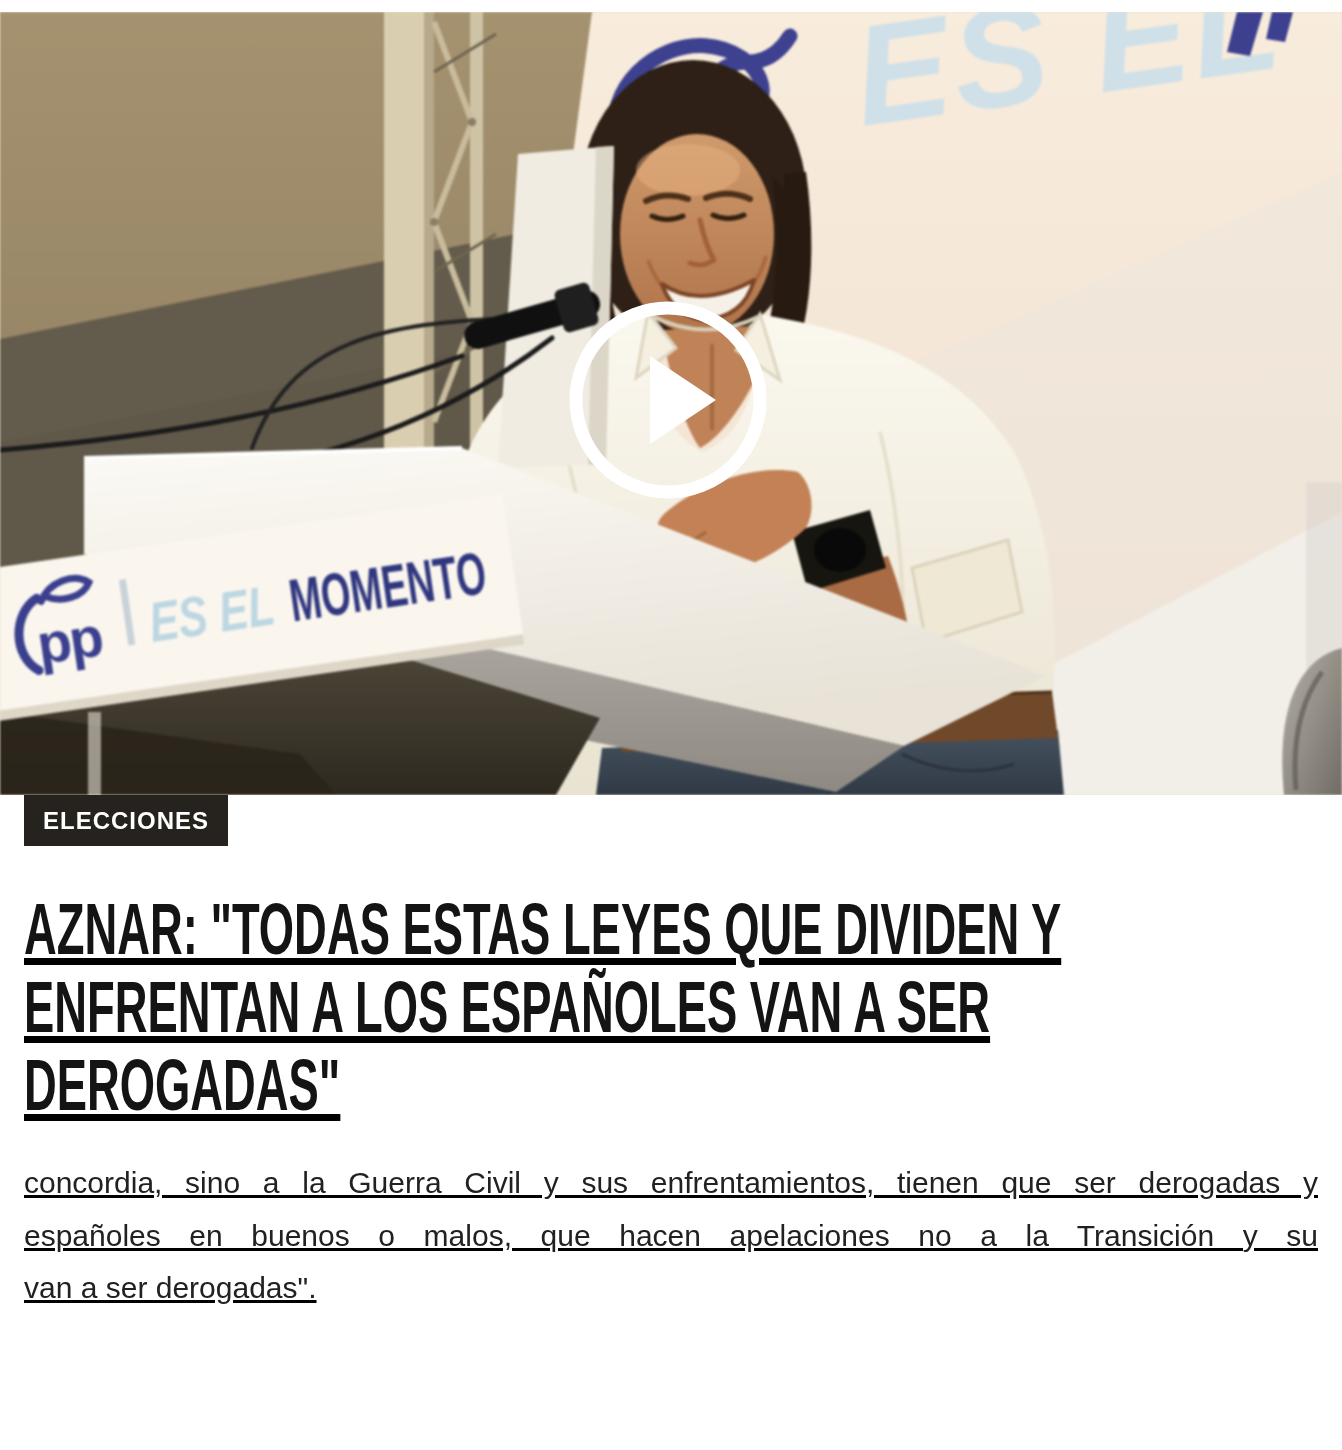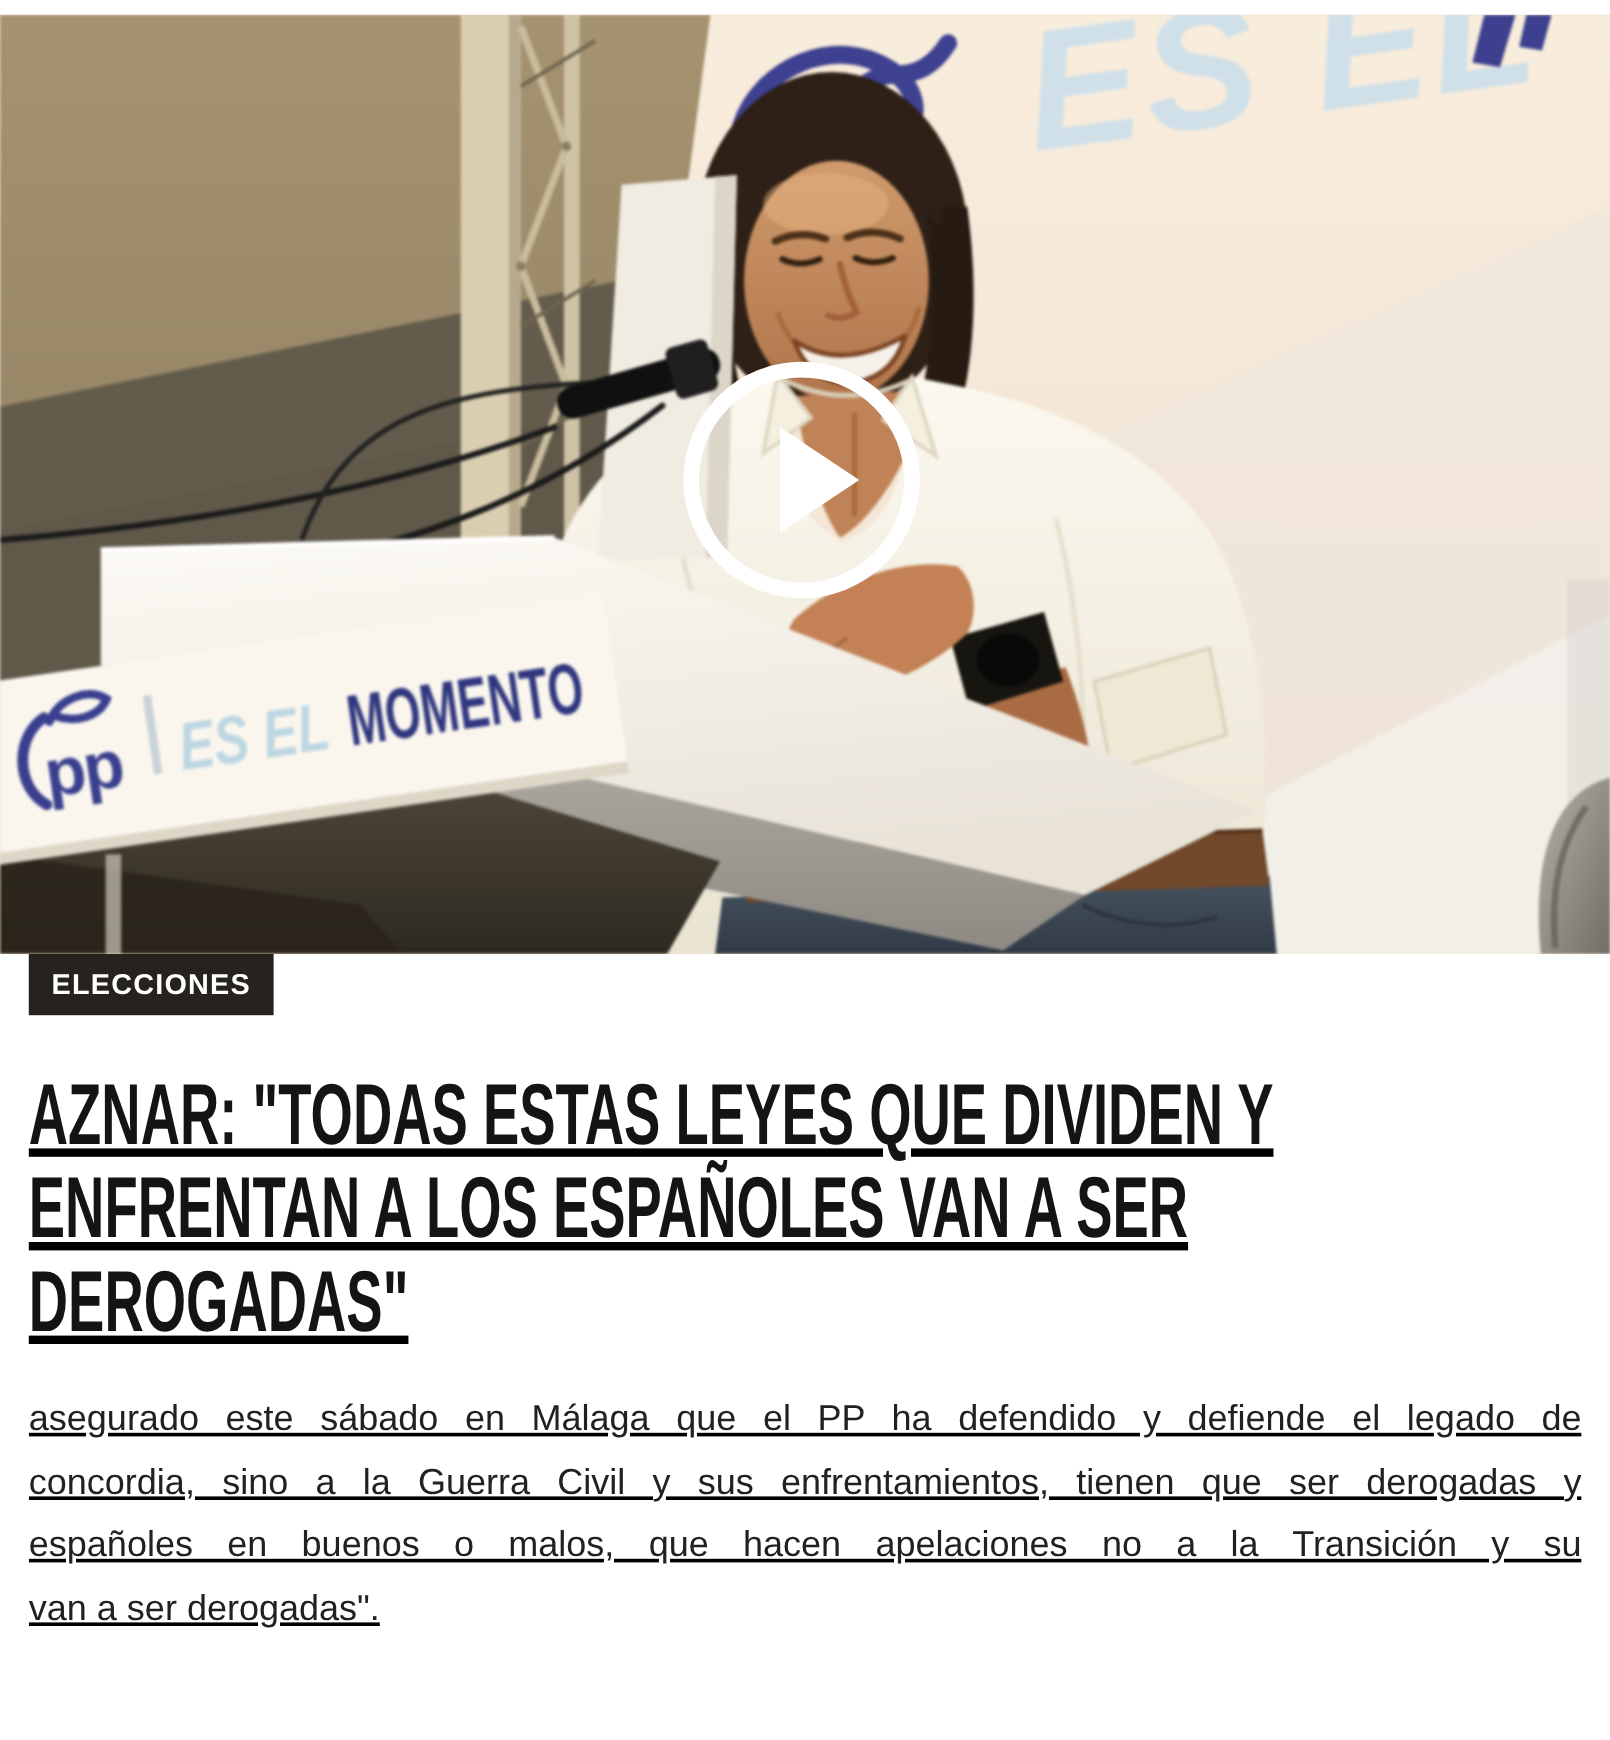--- a/index.html
+++ b/index.html
@@ -228,19 +228,18 @@
 
   
   <h1 class="headline" style="margin-top:44px;margin-bottom:0;">
     <div class="hl">AZNAR: "TODAS ESTAS LEYES QUE DIVIDEN Y</div>
     <div class="hl">ENFRENTAN A LOS ESPAÑOLES VAN A SER</div>
     <div class="hl">DEROGADAS"</div>
   </h1>
 
   
   <div class="article-body">
-    <div class="bl">asegurado este sábado en Málaga que el PP ha defendido y defiende el legado de</div>
     <div class="bl">concordia, sino a la Guerra Civil y sus enfrentamientos, tienen que ser derogadas y</div>
     <div class="bl">españoles en buenos o malos, que hacen apelaciones no a la Transición y su</div>
     <div class="bl last">van a ser derogadas".</div>
   </div>
 
 </div>
 
 </body></html>

